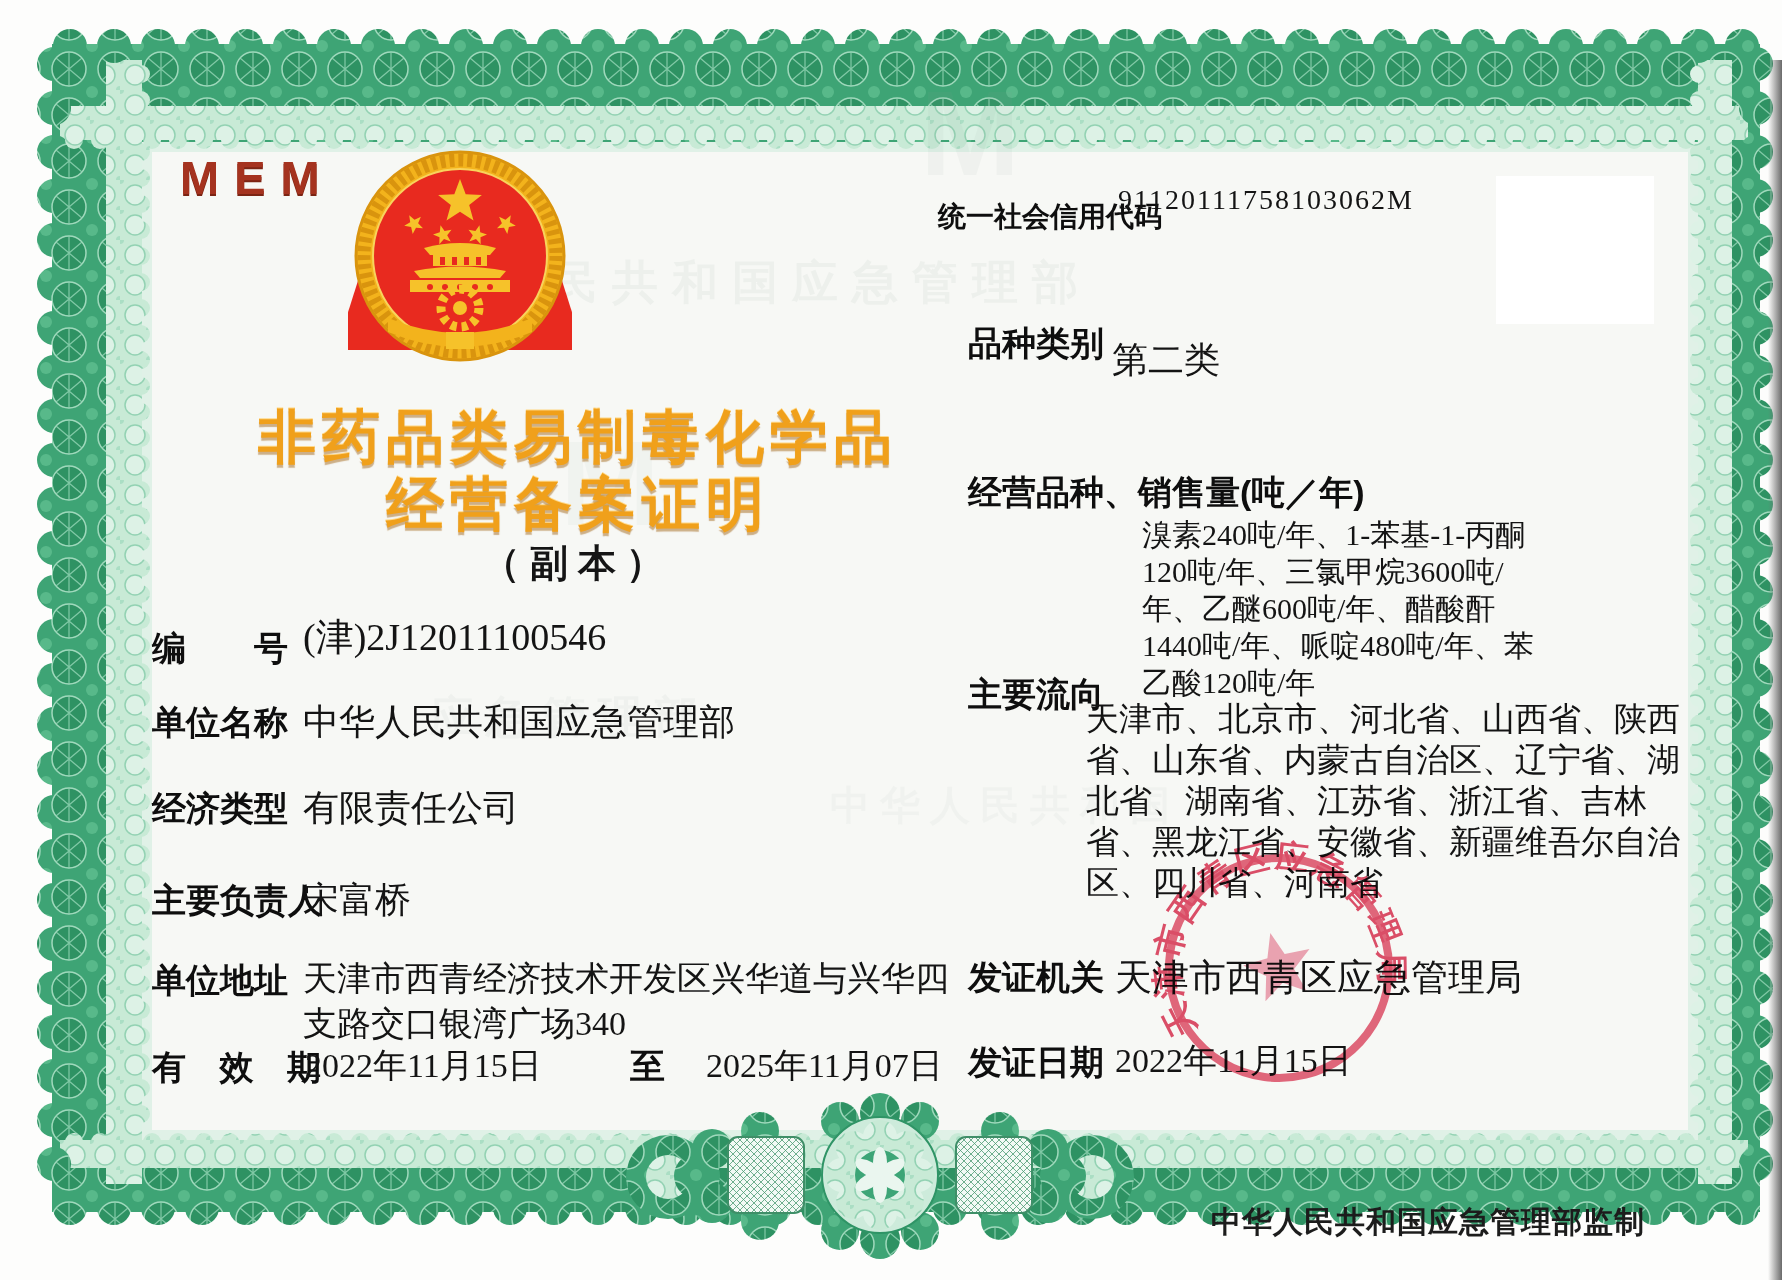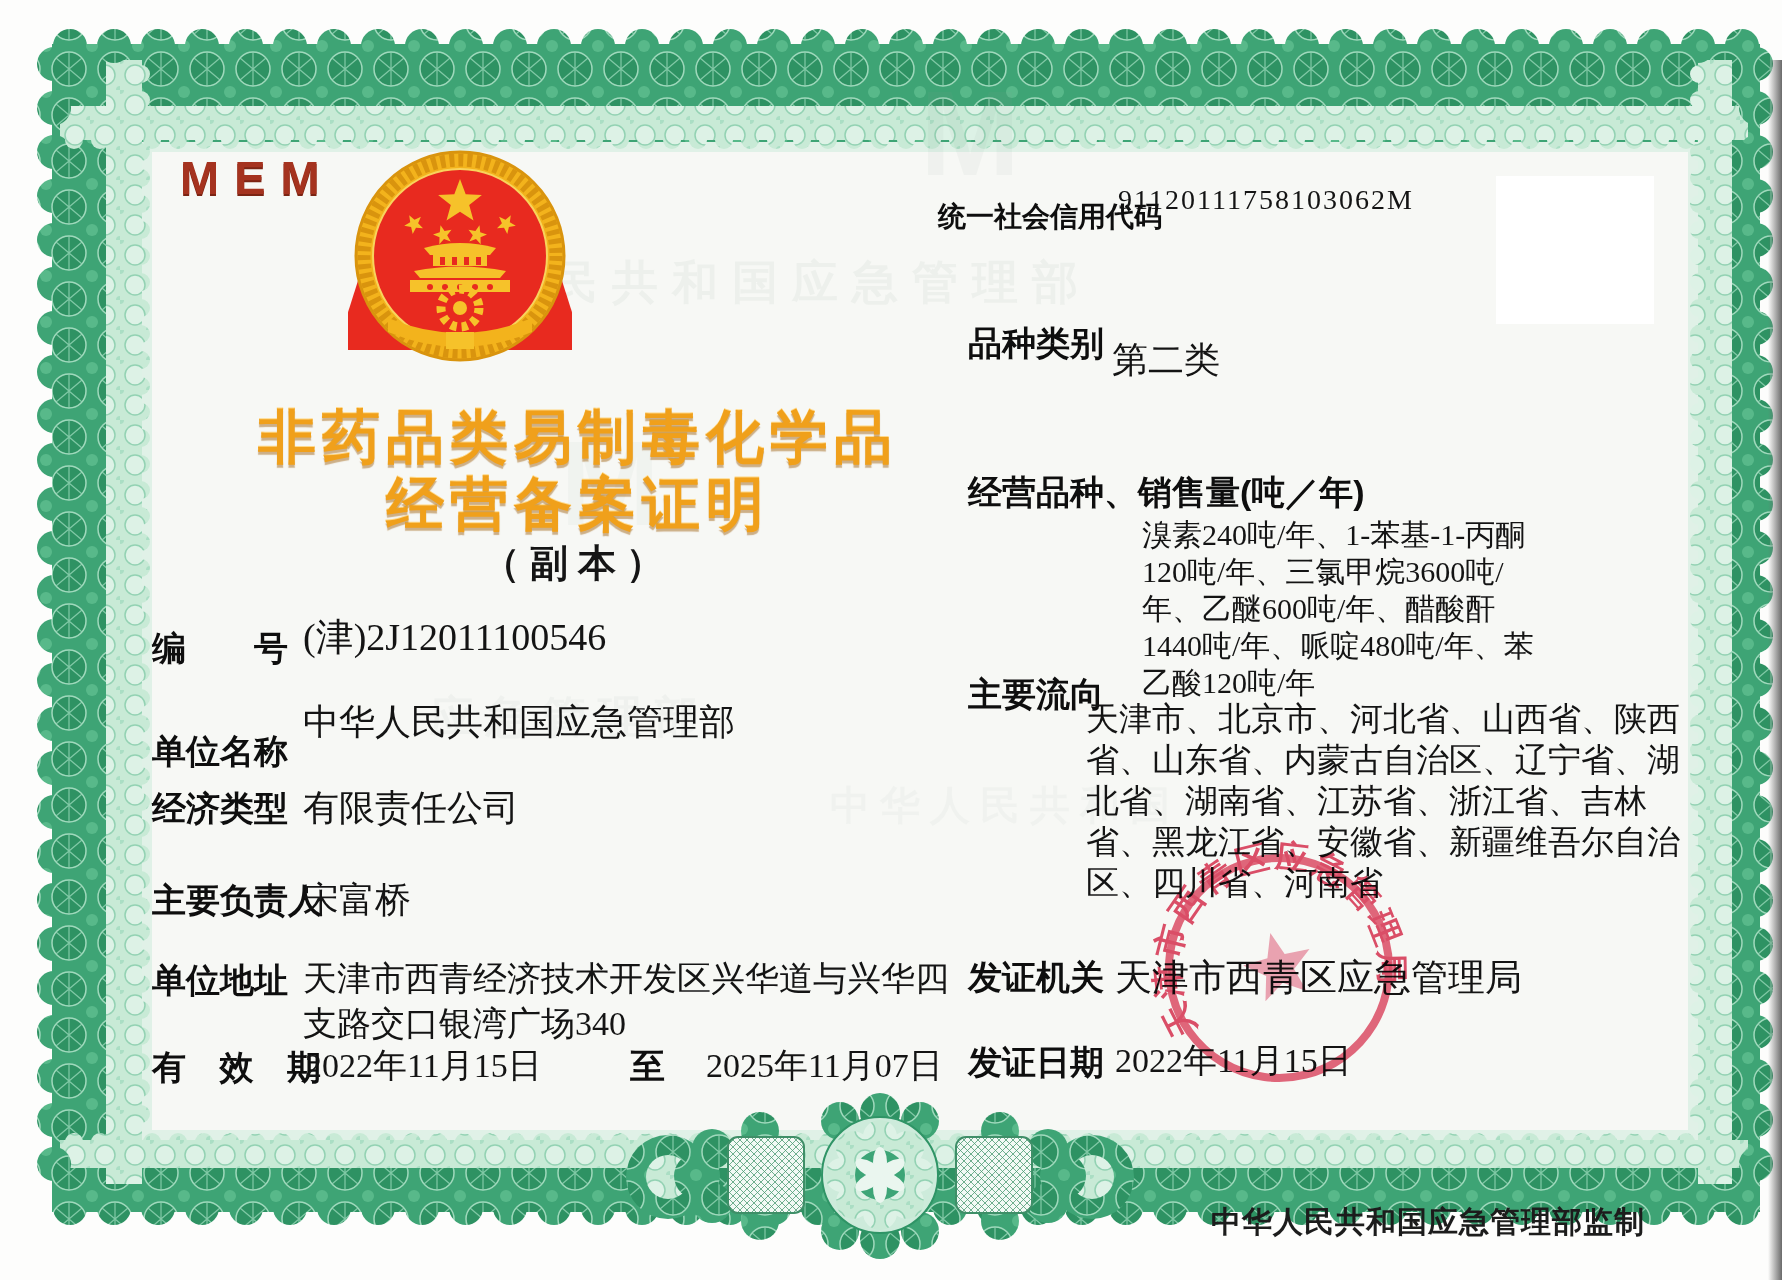--- a/index.html
+++ b/index.html
@@ -20,21 +20,21 @@
 
   .lbl{position:absolute;font-size:34px;font-weight:bold;color:#0e0e0e;white-space:pre;}
   .val{position:absolute;font-family:"Liberation Serif","DejaVu Serif",serif;font-size:36px;color:#141414;white-space:pre;}
   .para{position:absolute;font-family:"Liberation Serif","DejaVu Serif",serif;color:#141414;white-space:normal;}
 
   .credit-lbl{left:938px;top:198px;font-size:28px;}
   .credit-val{left:1118px;top:184px;font-size:28px;letter-spacing:2px;}
 
   .serial-lbl{left:152px;top:616px;margin-top:10px;}
   .serial-val{left:303px;top:612px;font-size:38px;}
-  .company-lbl{left:152px;top:700px;margin-top:29px;}
+  .company-lbl{left:152px;top:700px;}
   .company-val{left:303px;top:698px;}
   .economy-lbl{left:152px;top:786px;text-align:right;}
   .economy-val{left:303px;top:784px;}
   .principal-lbl{left:152px;top:878px;}
   .principal-val{left:303px;top:876px;}
   .address-lbl{left:152px;top:958px;}
   .address-val{left:303px;top:956px;width:668px;font-size:34px;line-height:45px;}
   .validity-lbl{left:152px;top:1045px;letter-spacing:12px;}
   .validity-from{left:305px;top:1043px;font-size:34px;}
   .validity-zhi{left:630px;top:1043px;font-size:35px;font-weight:bold;color:#0e0e0e;

